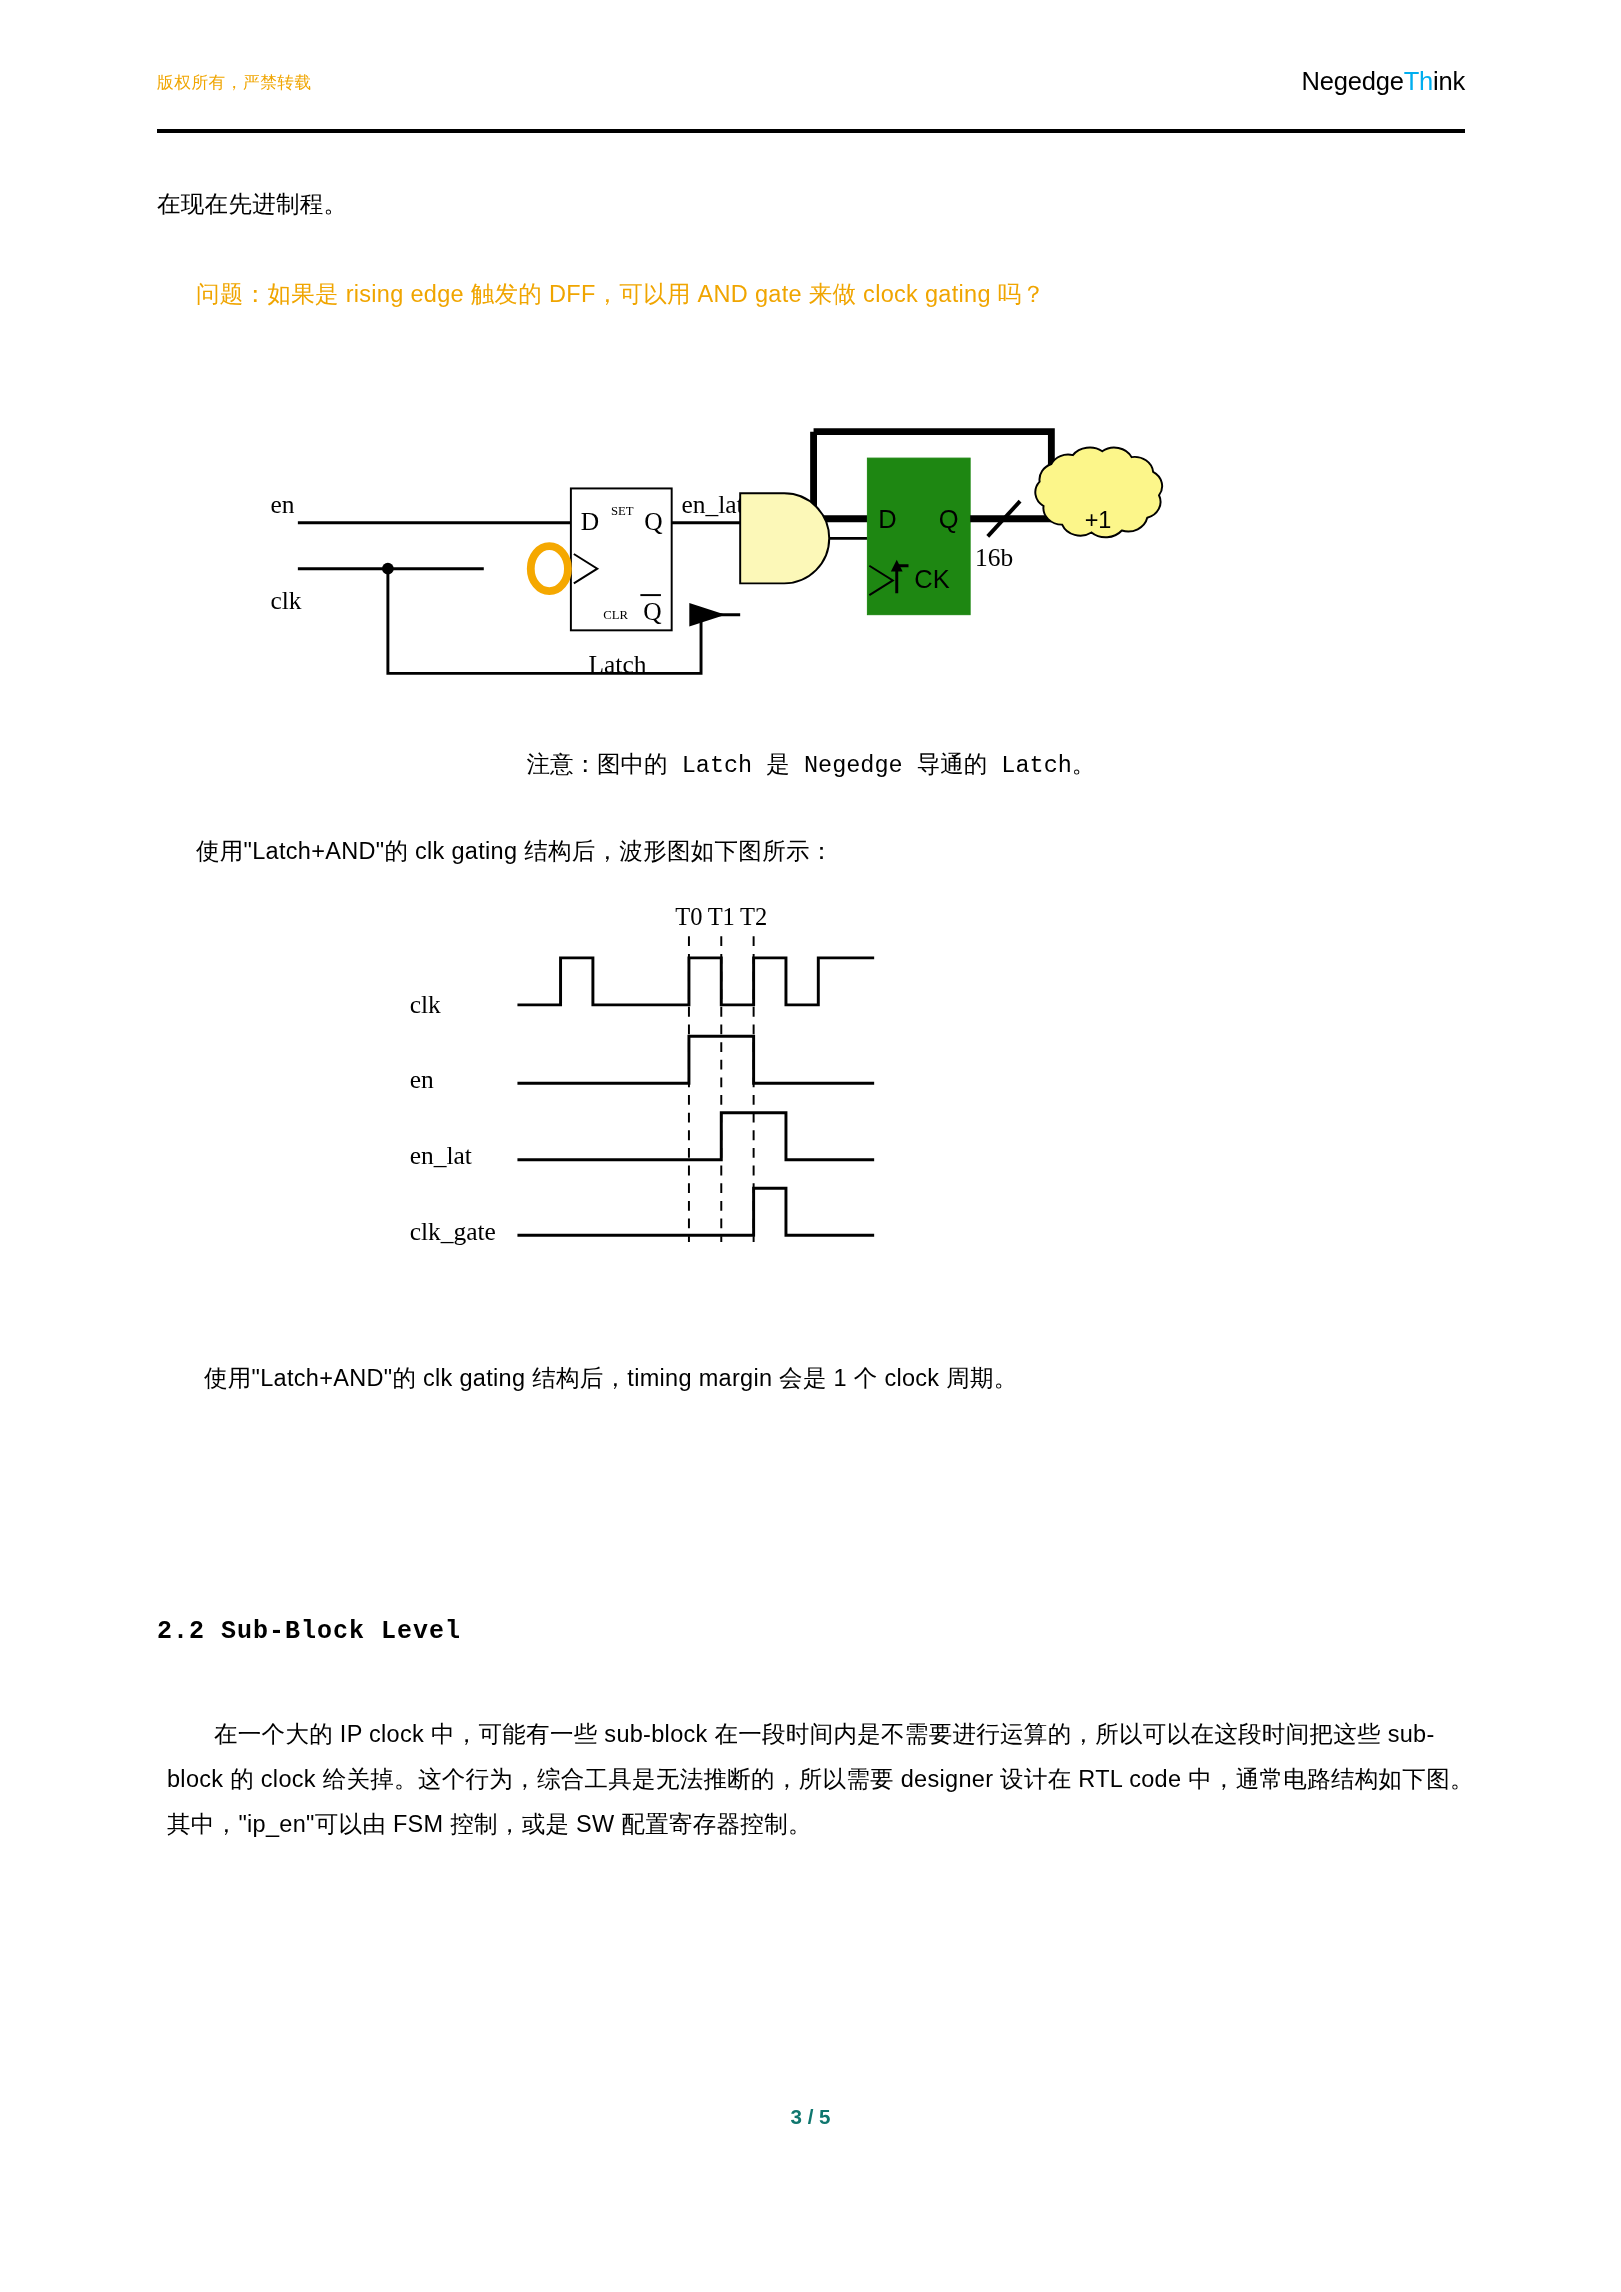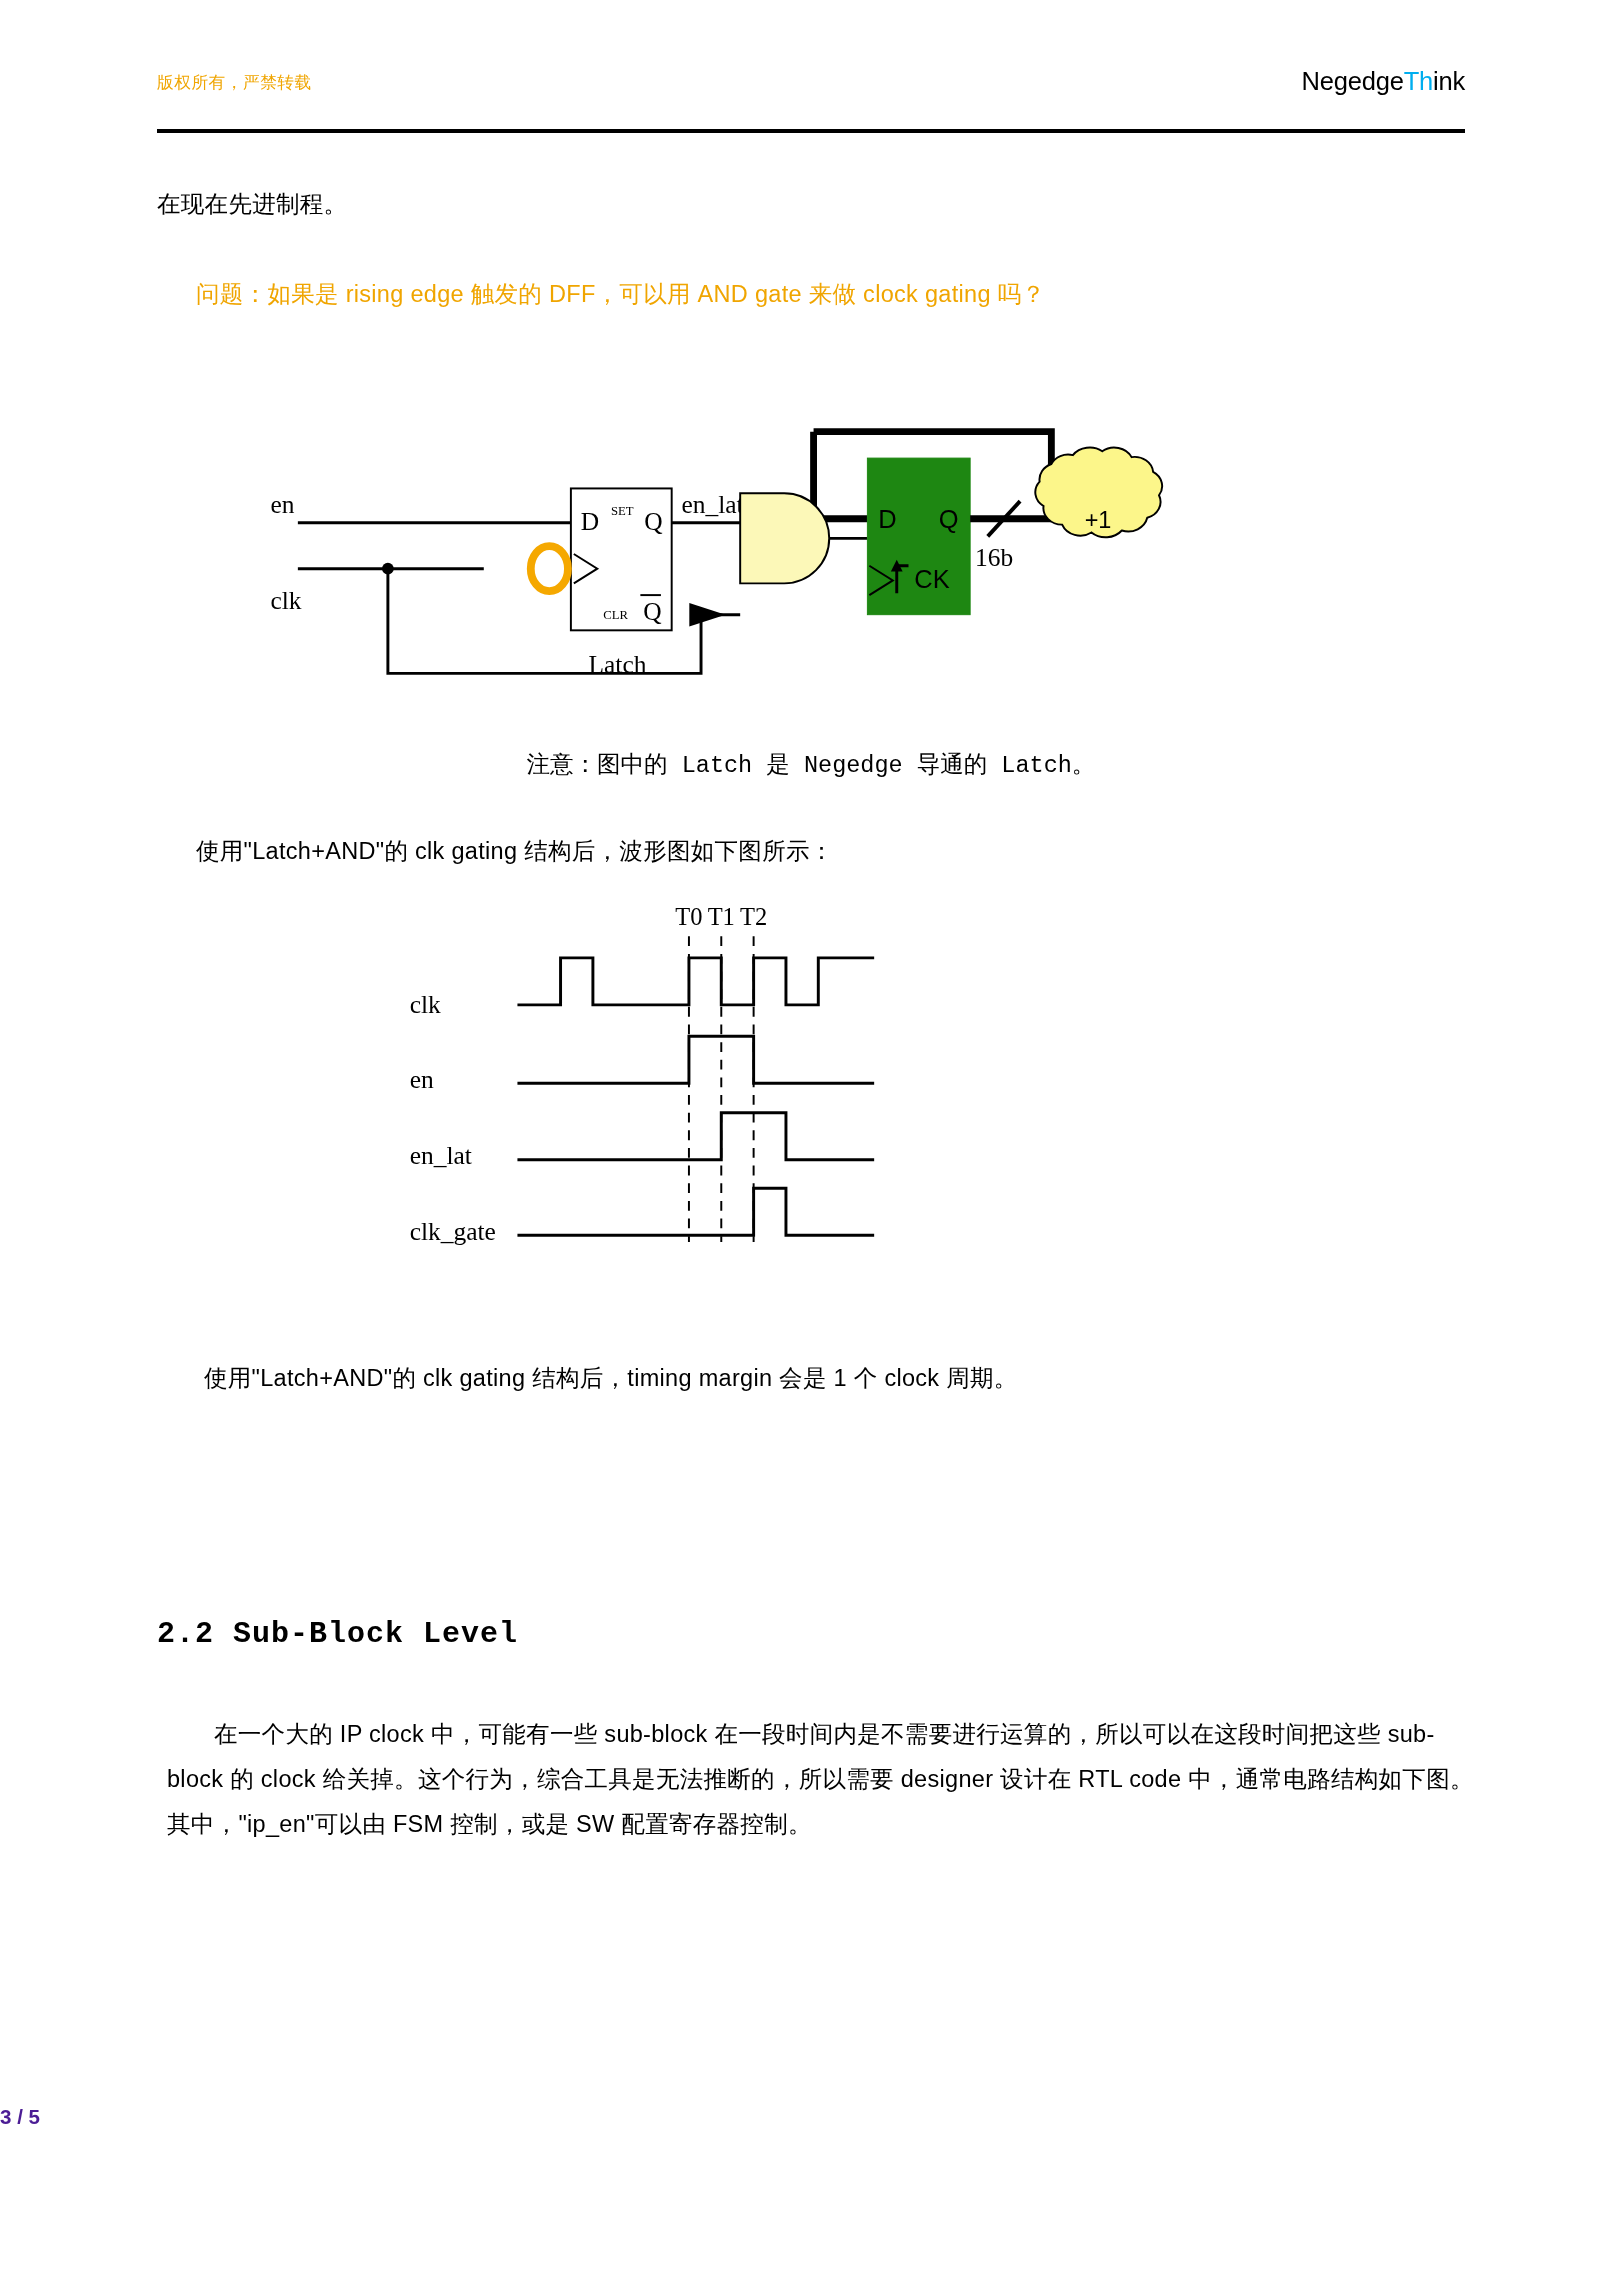--- a/index.html
+++ b/index.html
@@ -75,35 +75,35 @@
   .note-center {
     position: absolute;
     text-align: center;
     font-family: Liberation Mono, monospace;
     font-size: 23.5px;
     color: #000000;
   }
   .heading {
     position: absolute;
     font-family: "Liberation Mono", monospace;
-    font-size: 30px;
+    font-size: 25px;
     font-weight: 700;
     color: #000000;
     letter-spacing: 1px;
   }
   .footer {
     position: absolute;
     left: 0;
     top: 2105px;
     width: 100%;
-    text-align: left;
+    text-align: center;
     font-family: "Liberation Sans", sans-serif;
     font-size: 20.6px;
     font-weight: 700;
-    color: #4c1d95;
+    color: #0f766e;
   }
 
   
   .figure {
     position: absolute;
   }
   svg { display: block; }
   .wf-label {
     font-family: "Liberation Serif", serif;
     font-size: 26px;

